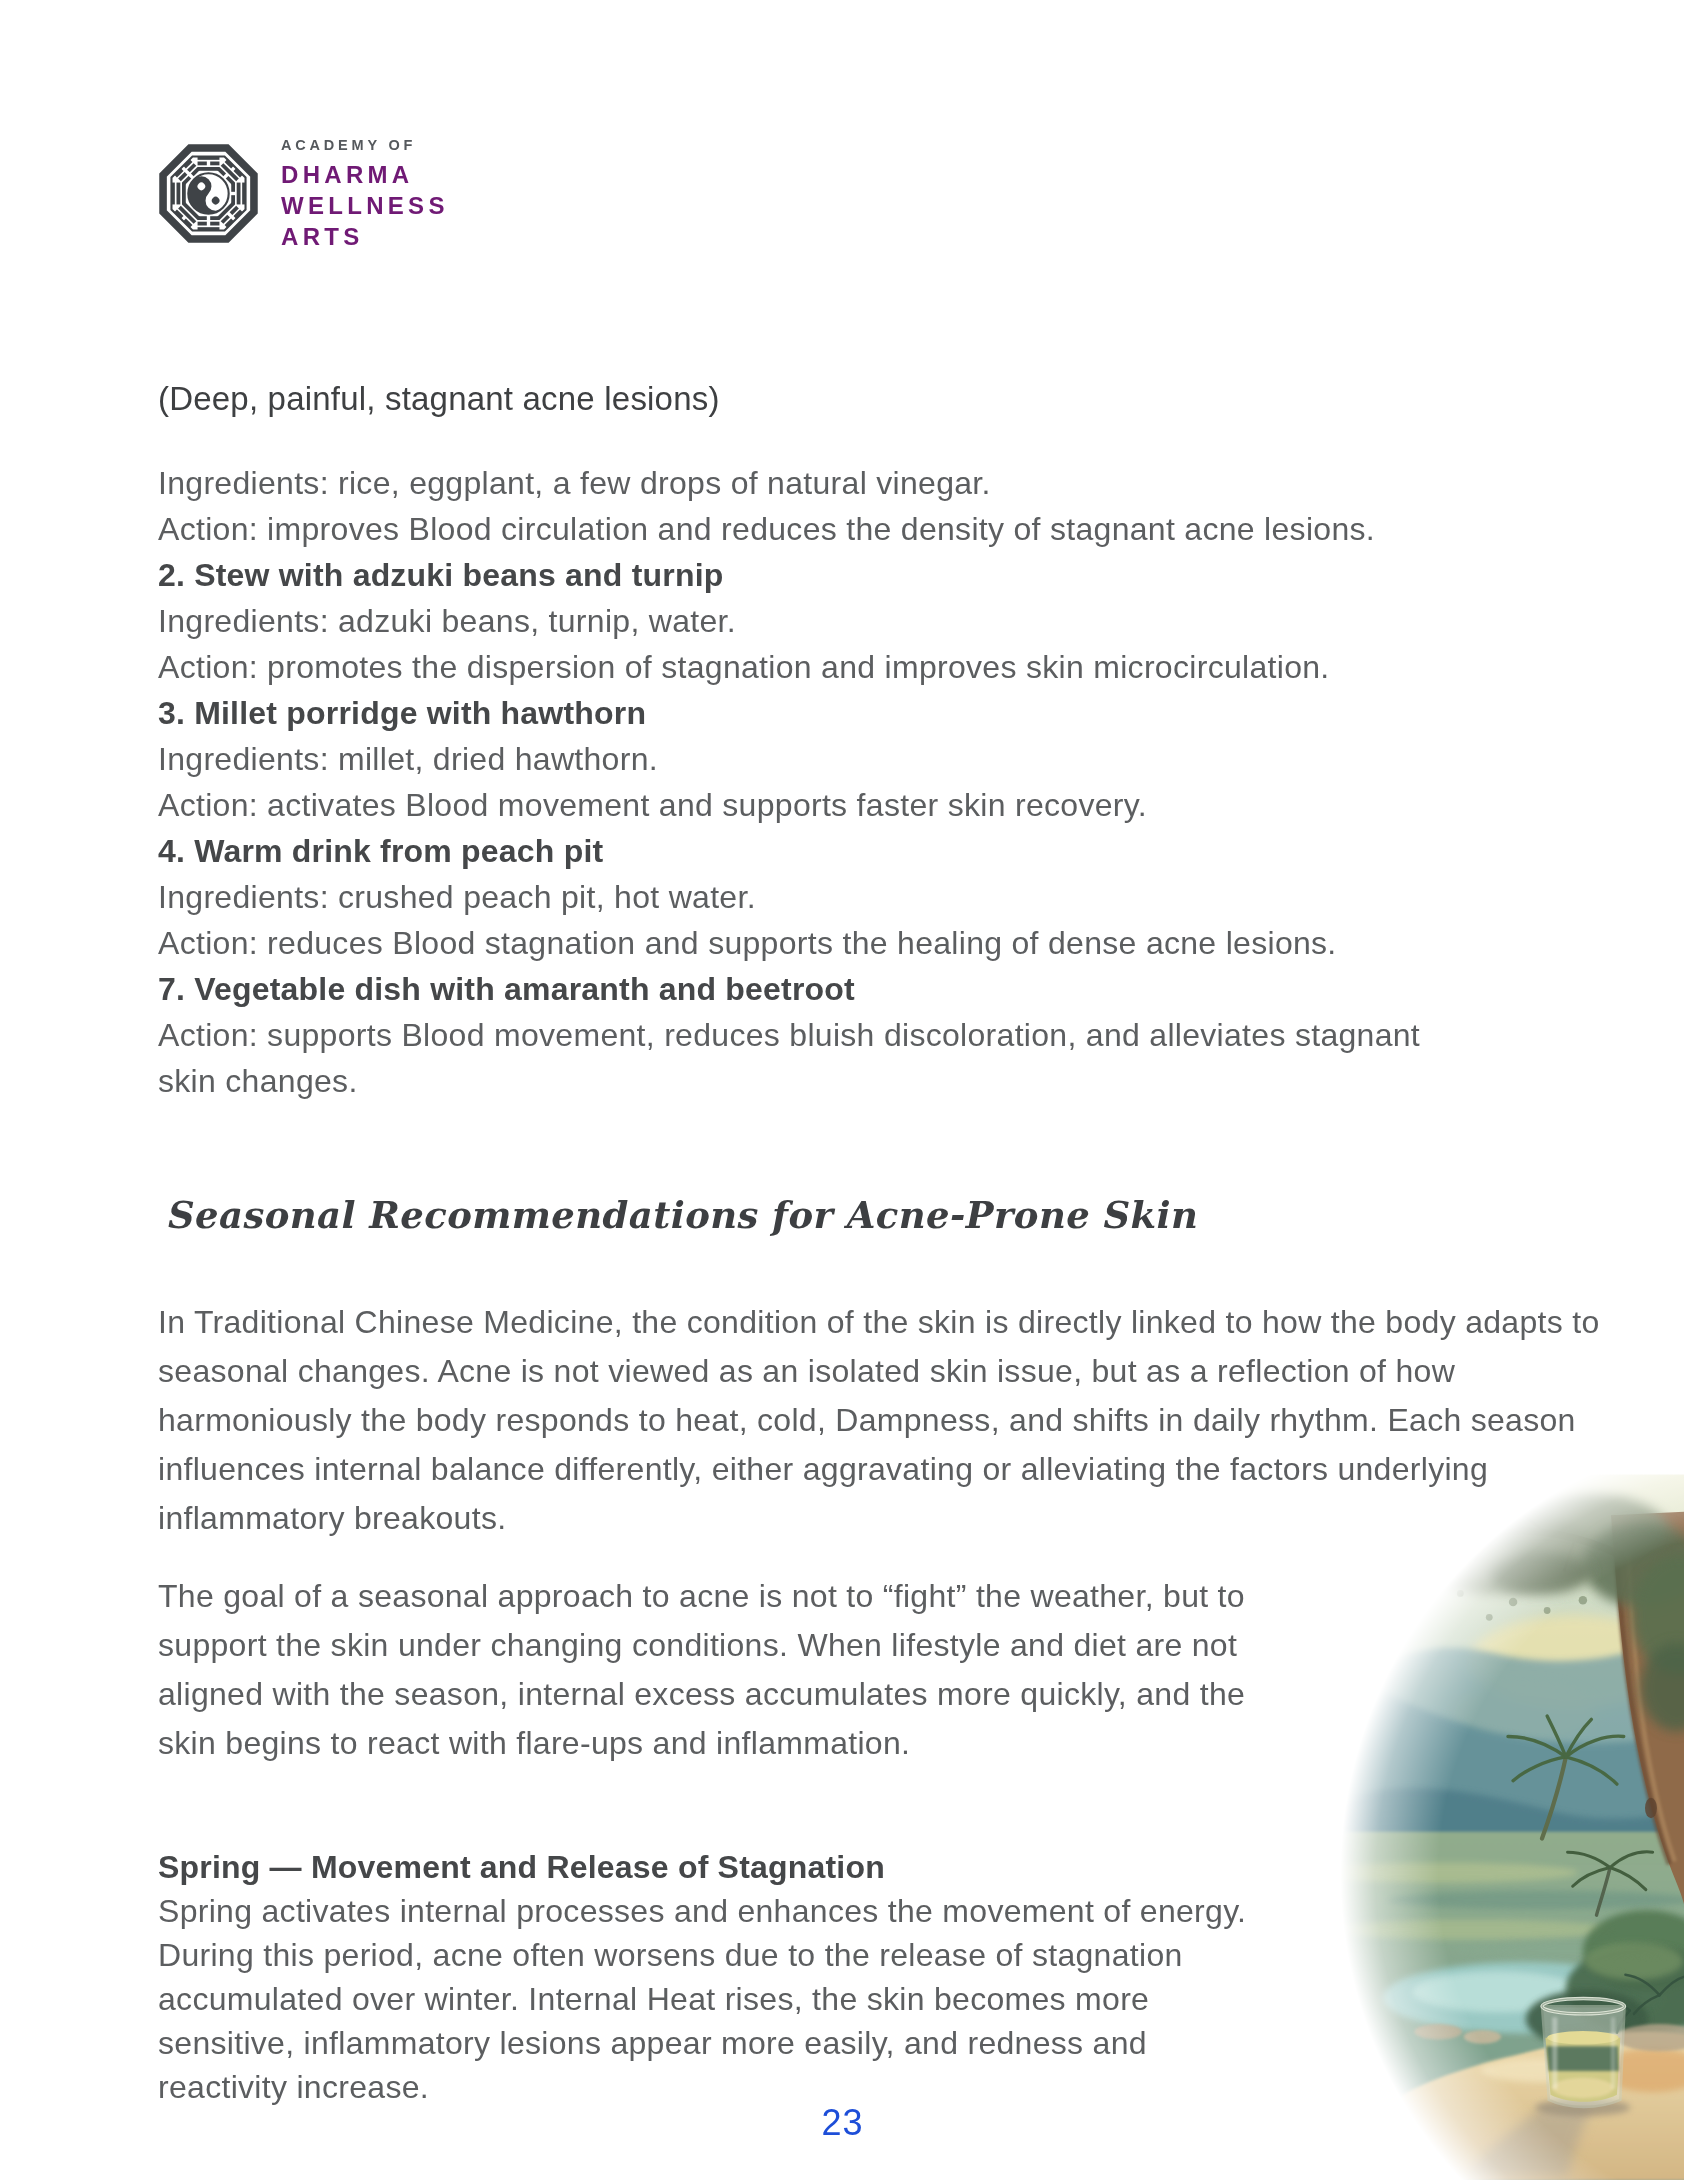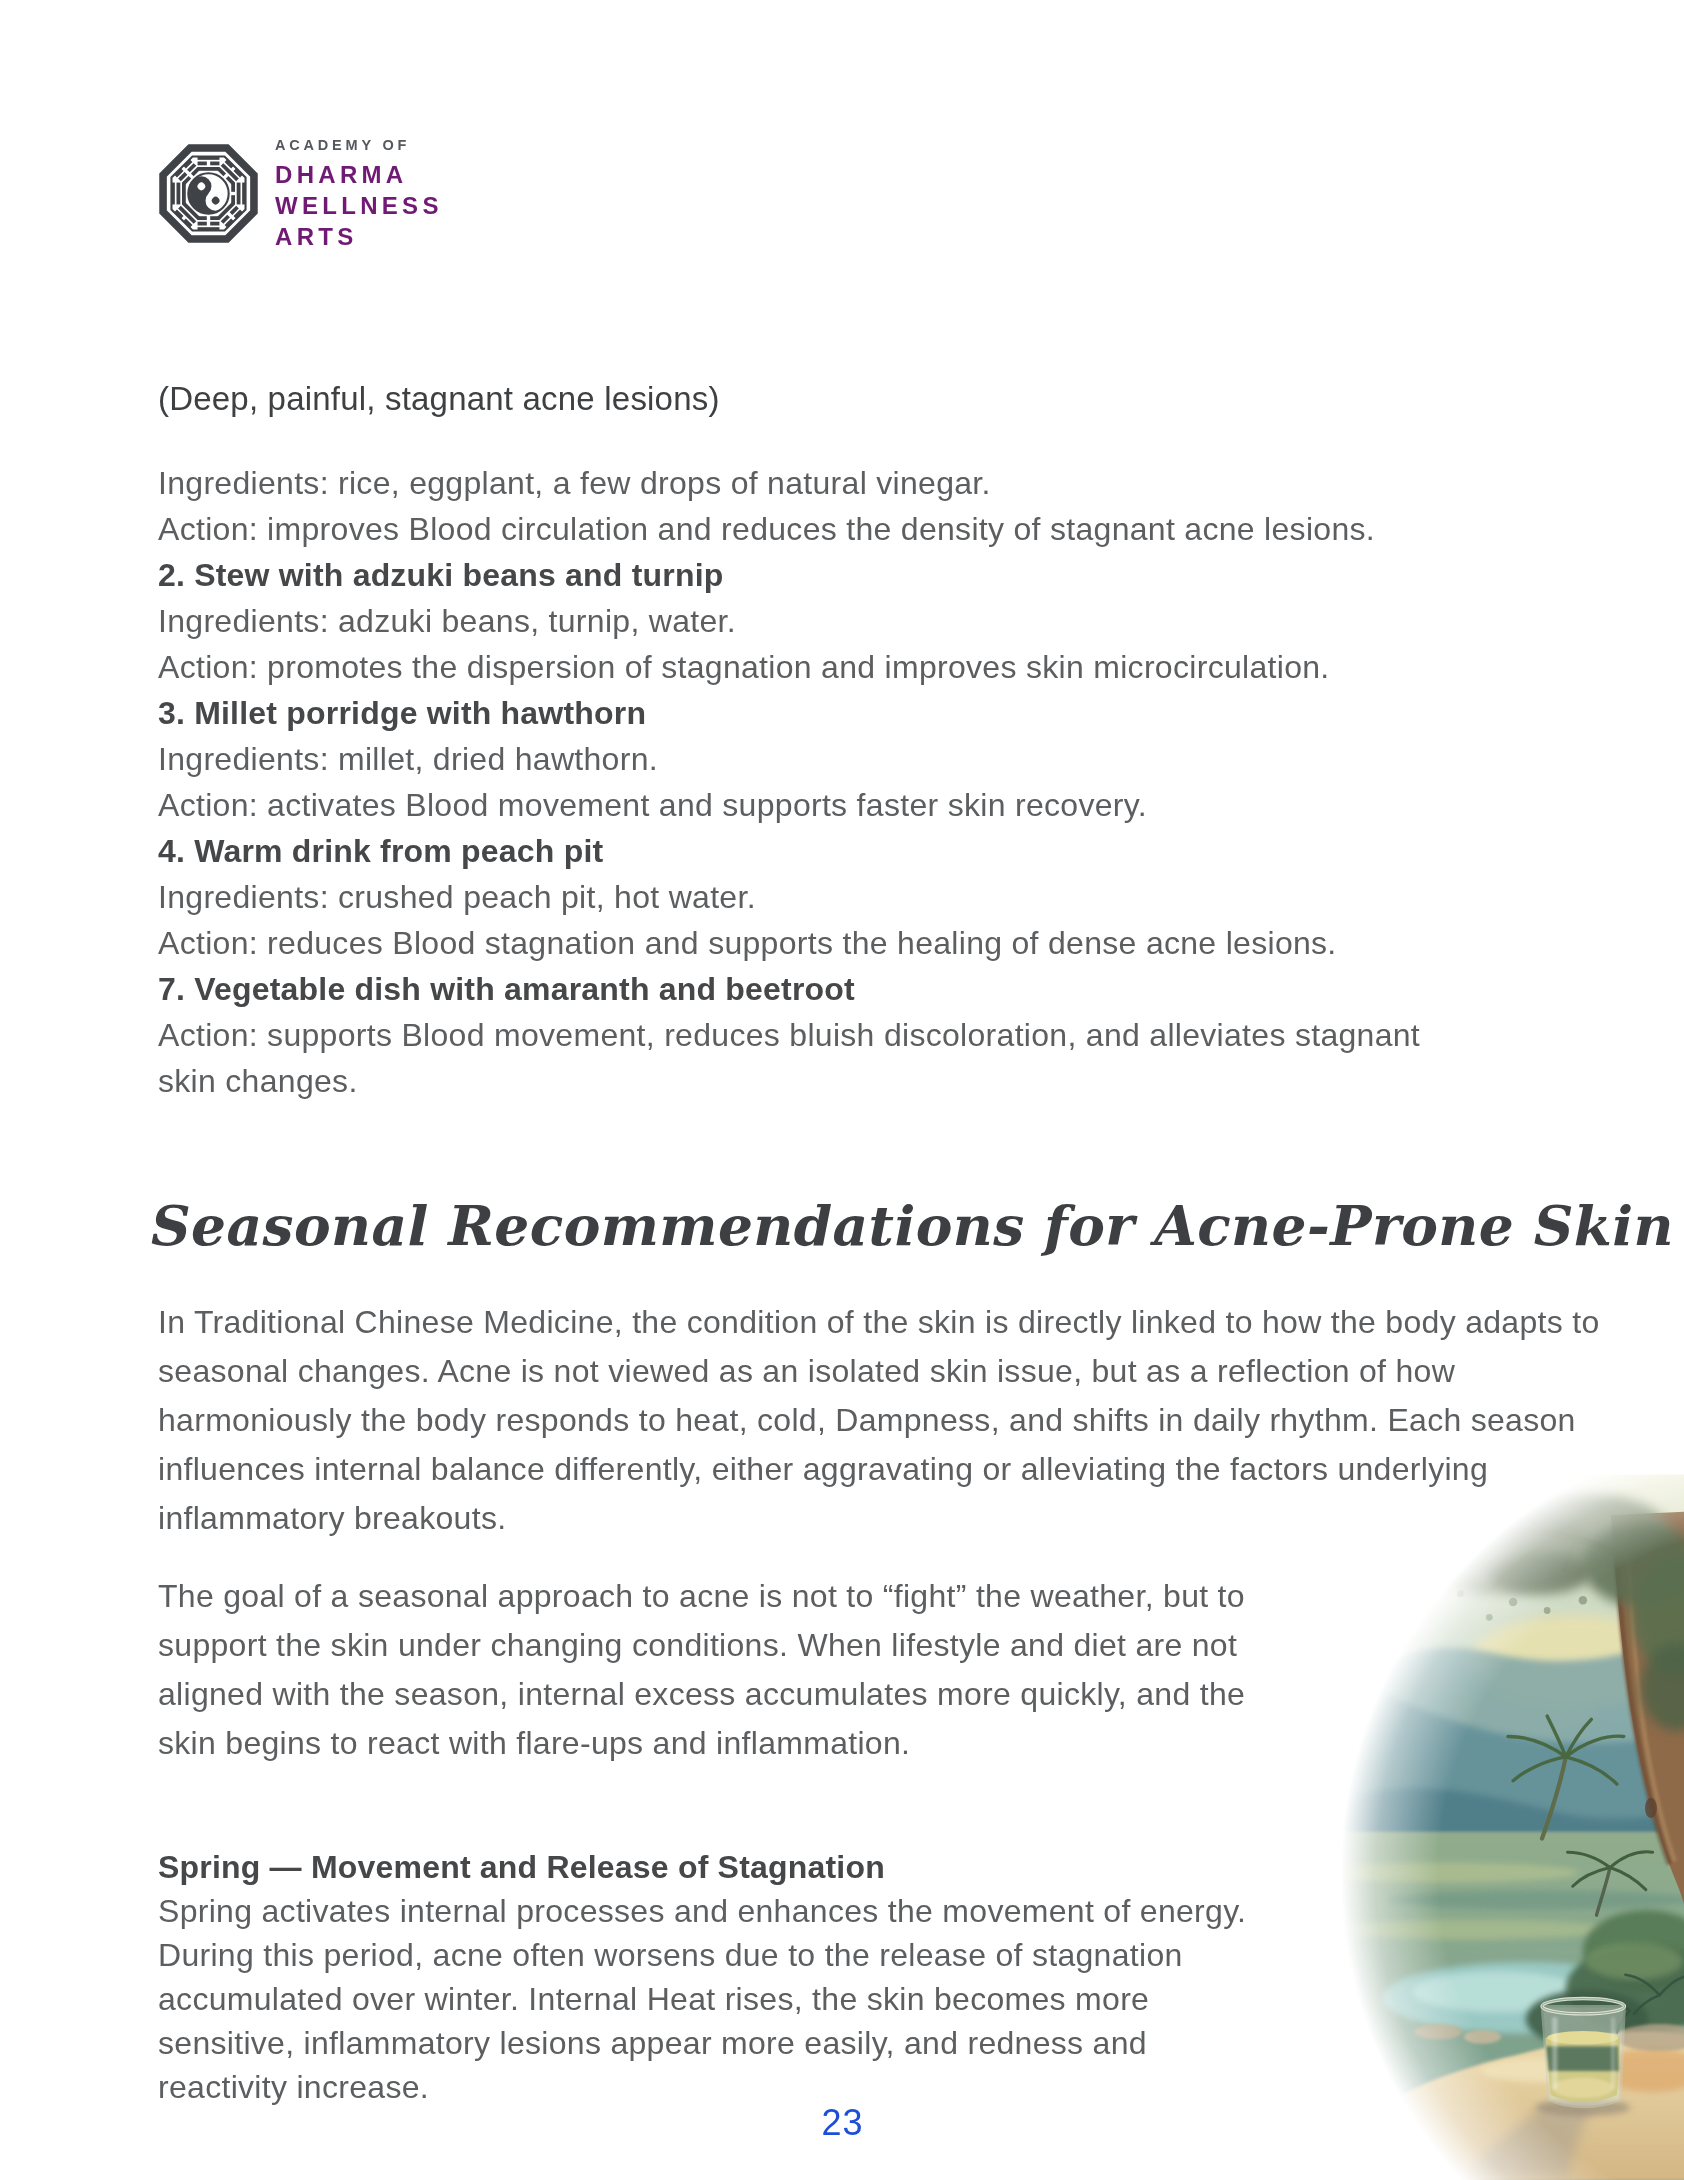--- a/index.html
+++ b/index.html
@@ -5,39 +5,39 @@
   html,body{margin:0;padding:0;background:#ffffff;}
   .page{
     position:relative;
     width:1685px;height:2181px;
     background:#ffffff;
     overflow:hidden;
     font-family:"Liberation Sans",sans-serif;
     -webkit-font-smoothing:antialiased;
   }
   
-  .logo{position:absolute;left:158px;top:135px;display:flex;align-items:center;gap:16px;}
+  .logo{position:absolute;left:158px;top:135px;display:flex;align-items:center;gap:22px;}
   .logo-mark{width:101px;height:101px;flex:0 0 auto;}
   .logo-text{padding-top:1.7px;}
   .logo-academy{font-size:14.5px;font-weight:700;letter-spacing:3.8px;color:#55595d;margin-bottom:6px;}
   .logo-line{font-size:24px;font-weight:600;letter-spacing:4.3px;color:#701a75;line-height:31px;}
   
   .script-h1{
     position:absolute;left:158px;top:269px;
     font-family:"DejaVu Serif",serif;font-style:italic;font-weight:700;
     font-size:58px;color:#3d3f42;letter-spacing:0.9px;white-space:nowrap;
   }
   .subtitle{
     position:absolute;left:158px;top:380px;
     font-size:33px;font-weight:400;color:#3e4042;letter-spacing:0.2px;white-space:nowrap;
   }
   .script-h2{
-    position:absolute;left:151px;top:1193px;
+    position:absolute;left:168px;top:1193px;
     font-family:"DejaVu Serif",serif;font-style:italic;font-weight:700;
-    font-size:55px;color:#3d3f42;letter-spacing:0.4px;white-space:nowrap;
+    font-size:37px;color:#3d3f42;letter-spacing:0.4px;white-space:nowrap;
   }
   
   .recipes{
     position:absolute;left:158px;top:460px;width:1448px;
     font-size:32px;line-height:46px;color:#5c5e60;letter-spacing:0.3px;
   }
   .r-title{font-weight:700;color:#454749;letter-spacing:0.2px;}
   .r-action-narrow{max-width:1329px;}
   
   .para{position:absolute;left:158px;font-size:32px;line-height:49px;color:#5c5e60;letter-spacing:0.3px;}

